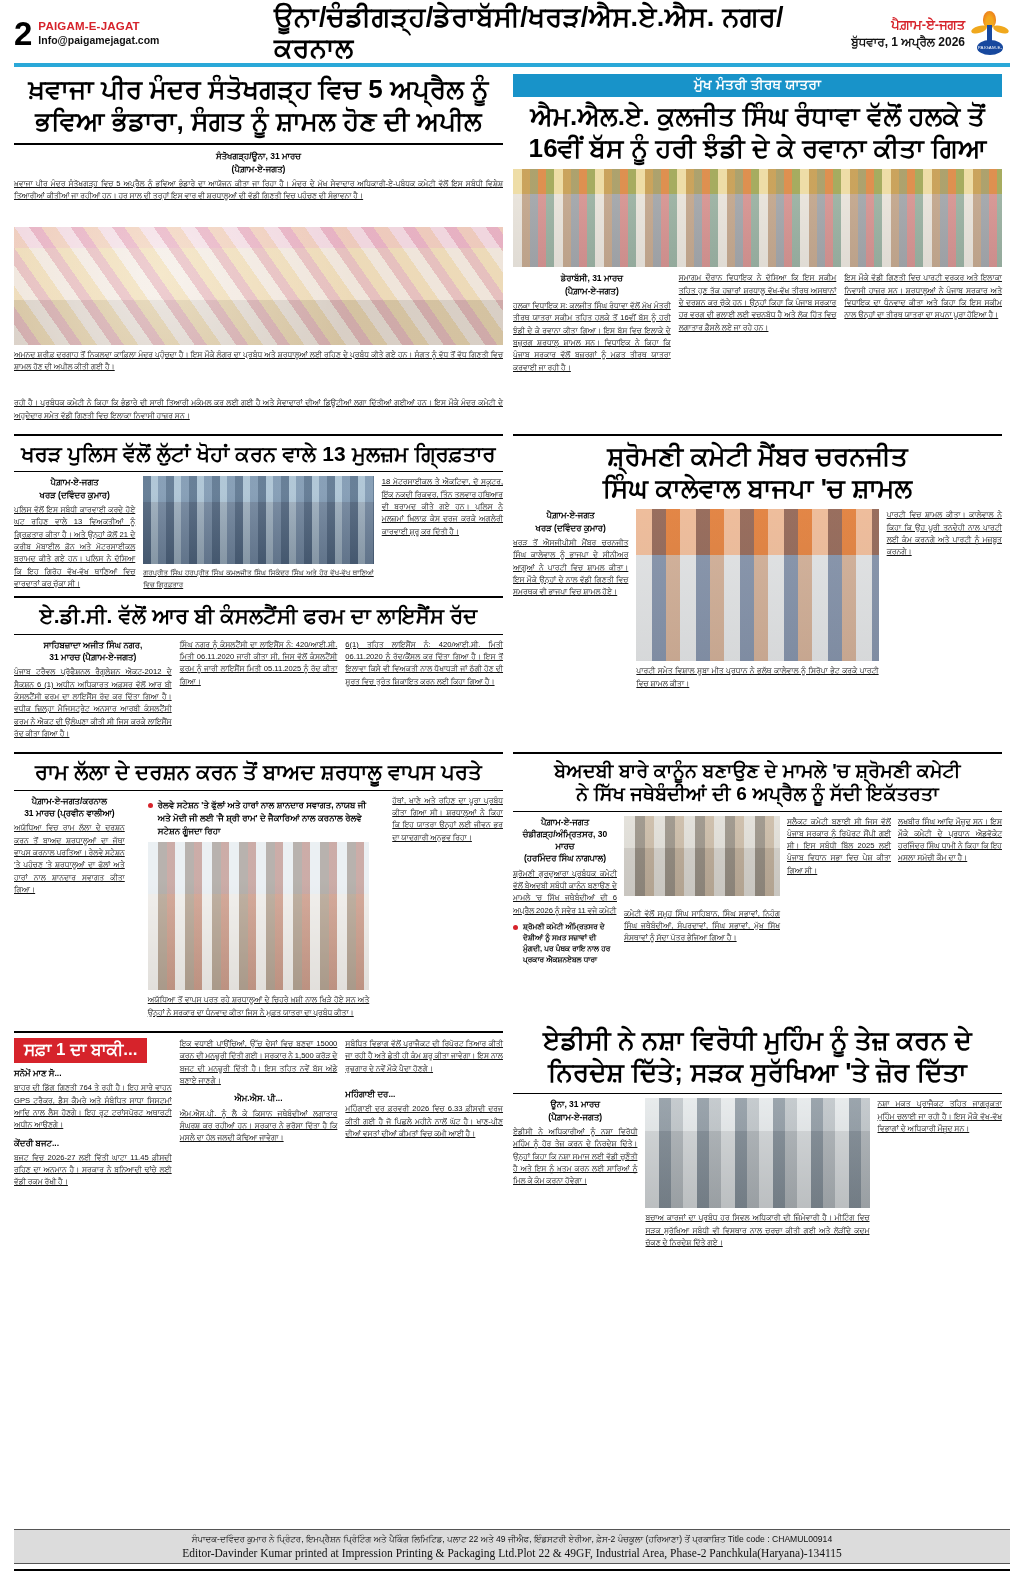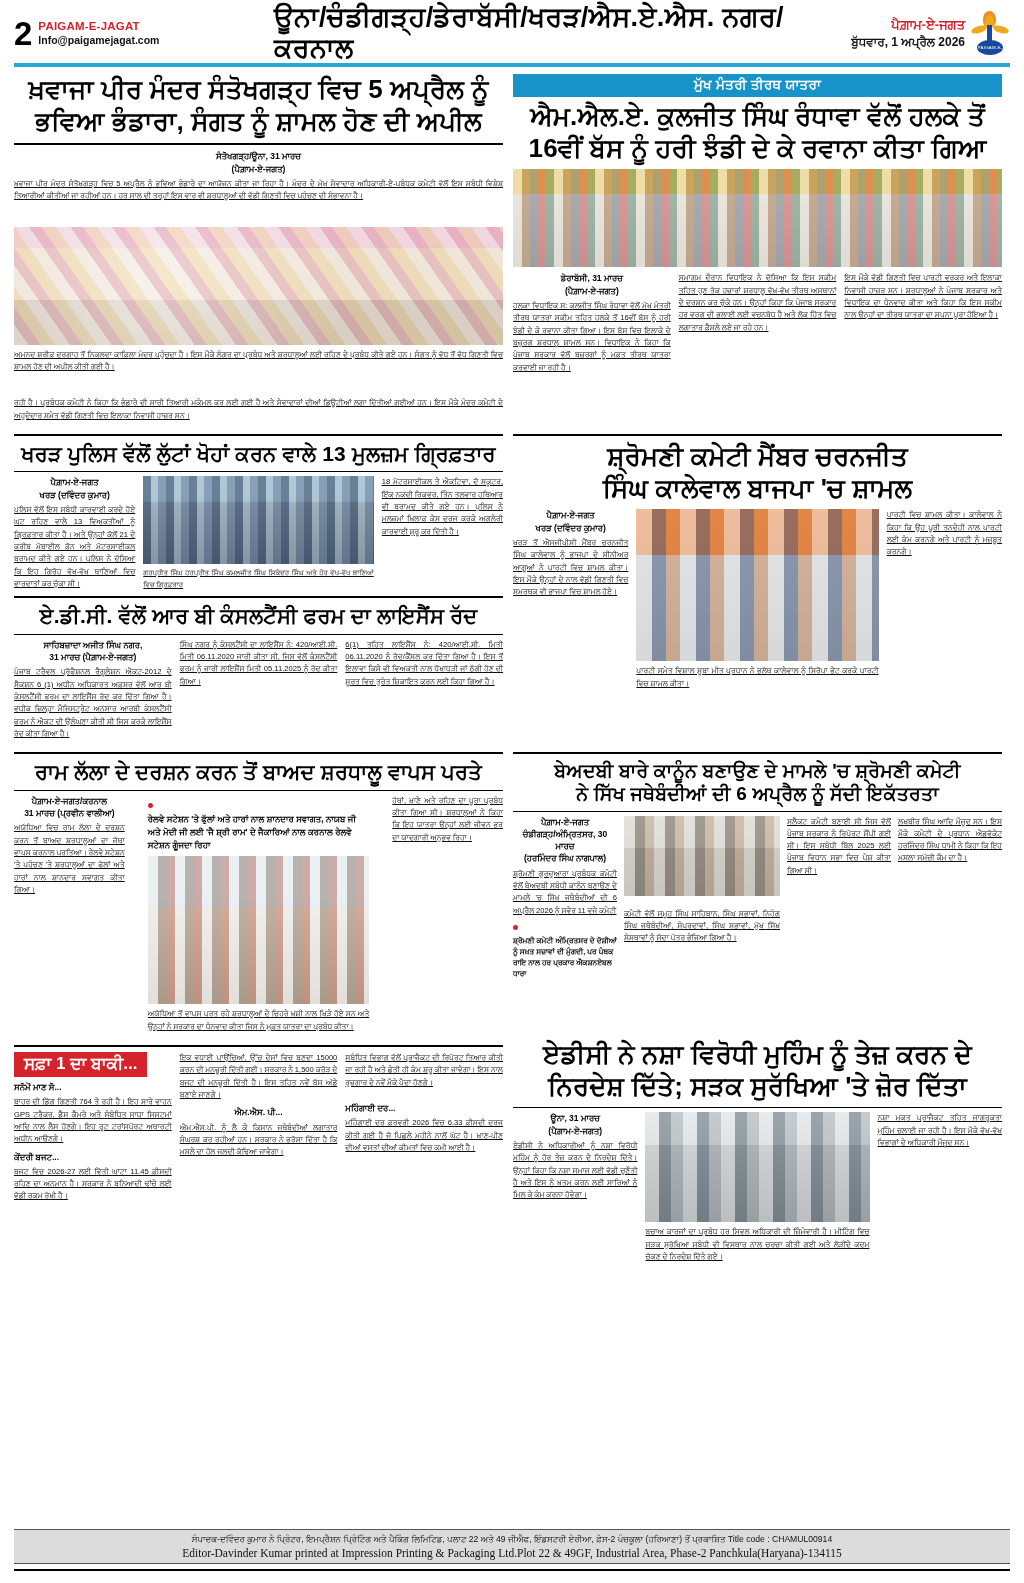--- a/index.html
+++ b/index.html
@@ -157,21 +157,20 @@
     background:
       repeating-linear-gradient(90deg, rgba(255,255,255,.4) 0 14px, rgba(80,95,110,.45) 14px 26px, rgba(170,175,180,.4) 26px 38px),
       linear-gradient(180deg, rgba(255,255,255,.2), rgba(0,0,0,.16));
   }
   .cols3 { display: flex; gap: 9px; }
   .col { flex: 1; }
 
   .bullet-box {
     border-left: 0; display: flex; gap: 5px; align-items: flex-start;
     margin: 4px 0 5px 0;
-    flex-direction: column;
   }
   .bullet-dot {
     width: 5px; height: 5px; border-radius: 50%;
     background: #d6232b; margin-top: 4px; flex: 0 0 5px;
   }
   .bullet-txt { font-size: 8.6px; font-weight: bold; line-height: 1.5; color: #000; }
 
   
   .sec { padding: 0 14px; }
   .divider-h { border-top: 2px solid #000; margin: 6px 0 5px 0; }

